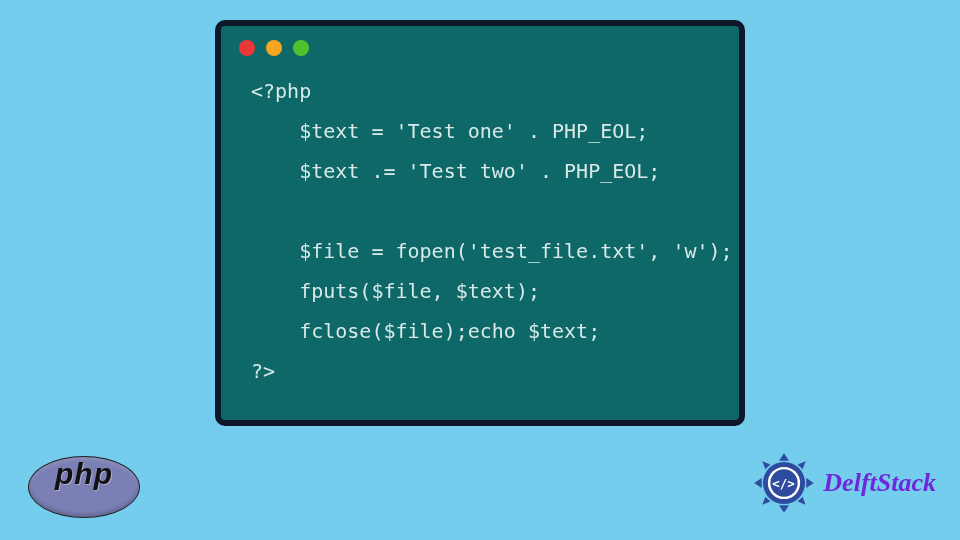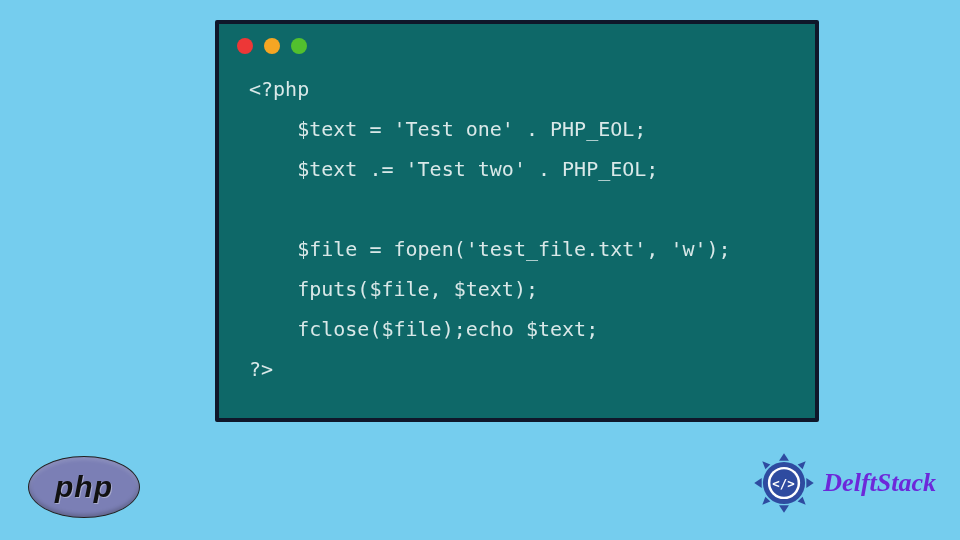--- a/index.html
+++ b/index.html
@@ -6,24 +6,24 @@
   html, body { width: 960px; height: 540px; overflow: hidden; }
   body {
     background: #75cdee;
     font-family: -apple-system, BlinkMacSystemFont, "Segoe UI", sans-serif;
     position: relative;
   }
   .code-window {
     position: absolute;
     left: 215px;
     top: 20px;
-    width: 604px;
+    width: 530px;
     background: #0e6868;
-    border: 4px solid #0f172a;
-    border-radius: 2px;
+    border: 6px solid #0f172a;
+    border-radius: 10px;
   }
   .window-controls {
     display: flex;
     gap: 11px;
     padding: 14px 18px 6px 18px;
   }
   .dot {
     width: 16px;
     height: 16px;
     border-radius: 50%;
@@ -41,21 +41,20 @@
   }
   .php-badge {
     position: absolute;
     left: 28px;
     bottom: 22px;
     width: 112px;
     height: 62px;
     background: #7b7fb5;
     border-radius: 50% / 50%;
     display: flex;
-    align-items: center;
     justify-content: center;
     border: 1px solid #222;
     box-shadow: inset 0 -2px 4px rgba(0,0,0,0.25), inset 0 2px 4px rgba(255,255,255,0.2);
   }
   .php-badge-text {
     color: #111;
     font-weight: 800;
     font-size: 30px;
     letter-spacing: 1px;
     font-style: italic;

